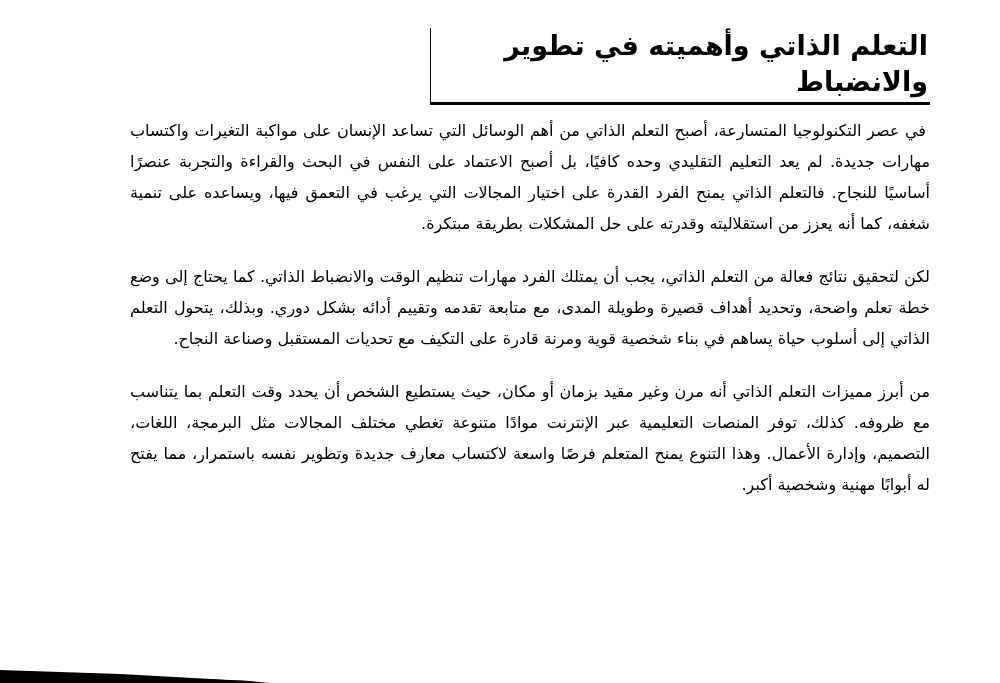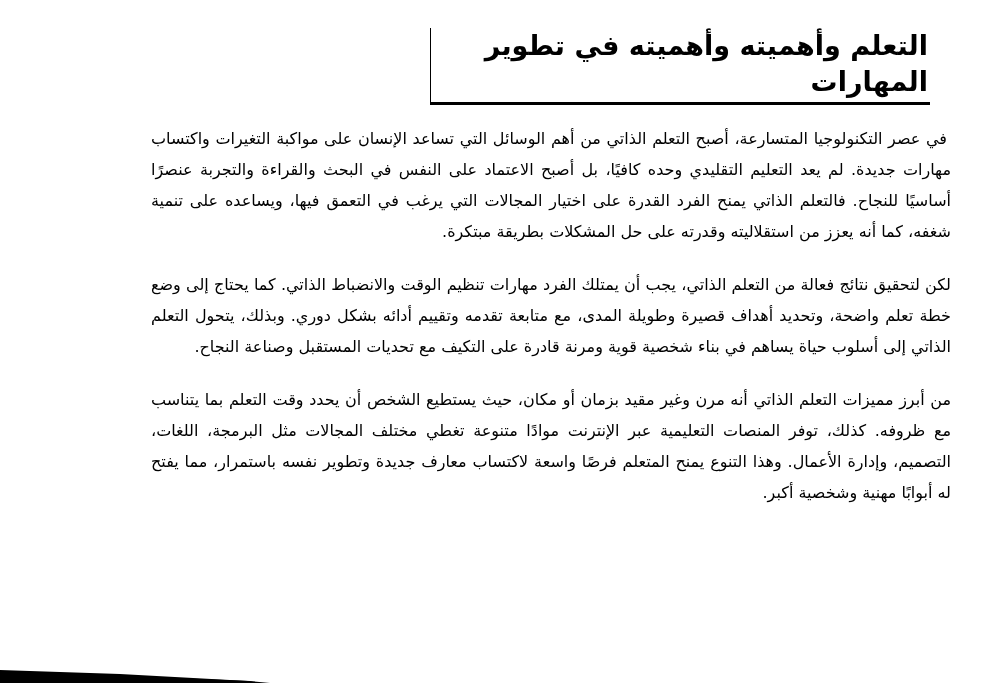--- a/index.html
+++ b/index.html
@@ -9,34 +9,34 @@
     }
     .title-wrap {
       position: absolute; top: 28px; right: 70px; width: 500px; text-align: right; direction: rtl;
     }
     .title {
       display: inline-block; font-size: 27px; font-weight: bold;
       border-bottom: 3px solid #000; border-left: 1px solid #000;
       padding: 0 2px 2px 2px; line-height: 36px;
     }
     .doc {
-      position: absolute; top: 123px; left: 130px; width: 800px; direction: rtl; text-align: justify;
-      font-size: 16px; line-height: 31px; margin-left: 21px;
+      position: absolute; top: 115px; left: 130px; width: 800px; direction: rtl; text-align: justify;
+      font-size: 16px; line-height: 31px;
     }
     .doc p { margin: 0 0 22px 0; text-align-last: right; }
     .doc p:first-child { text-indent: 4px; }
     .shape {
       position: absolute; left: 0; bottom: 0; width: 270px; height: 30px;
     }
   </style>
 </head>
 <body>
 
 <div class="title-wrap">
-  <h1 class="title" style="margin:0">التعلم وأهميته وأهميته في تطوير المهارات</h1>
+  <h1 class="title" style="margin:0">التعلم الذاتي وأهميته في تطوير والانضباط</h1>
 </div>
 
 <div class="doc">
   <p>في عصر التكنولوجيا المتسارعة، أصبح التعلم الذاتي من أهم الوسائل التي تساعد الإنسان على مواكبة التغيرات واكتساب مهارات جديدة. لم يعد التعليم التقليدي وحده كافيًا، بل أصبح الاعتماد على النفس في البحث والقراءة والتجربة عنصرًا أساسيًا للنجاح. فالتعلم الذاتي يمنح الفرد القدرة على اختيار المجالات التي يرغب في التعمق فيها، ويساعده على تنمية شغفه، كما أنه يعزز من استقلاليته وقدرته على حل المشكلات بطريقة مبتكرة.</p>
   <p>لكن لتحقيق نتائج فعالة من التعلم الذاتي، يجب أن يمتلك الفرد مهارات تنظيم الوقت والانضباط الذاتي. كما يحتاج إلى وضع خطة تعلم واضحة، وتحديد أهداف قصيرة وطويلة المدى، مع متابعة تقدمه وتقييم أدائه بشكل دوري. وبذلك، يتحول التعلم الذاتي إلى أسلوب حياة يساهم في بناء شخصية قوية ومرنة قادرة على التكيف مع تحديات المستقبل وصناعة النجاح.</p>
   <p>من أبرز مميزات التعلم الذاتي أنه مرن وغير مقيد بزمان أو مكان، حيث يستطيع الشخص أن يحدد وقت التعلم بما يتناسب مع ظروفه. كذلك، توفر المنصات التعليمية عبر الإنترنت موادًا متنوعة تغطي مختلف المجالات مثل البرمجة، اللغات، التصميم، وإدارة الأعمال. وهذا التنوع يمنح المتعلم فرصًا واسعة لاكتساب معارف جديدة وتطوير نفسه باستمرار، مما يفتح له أبوابًا مهنية وشخصية أكبر.</p>
 </div>
 
 <svg class="shape" viewBox="0 0 270 30" preserveAspectRatio="none">
   <polygon points="0,18 250,28 270,30 0,30" fill="#000"></polygon>

